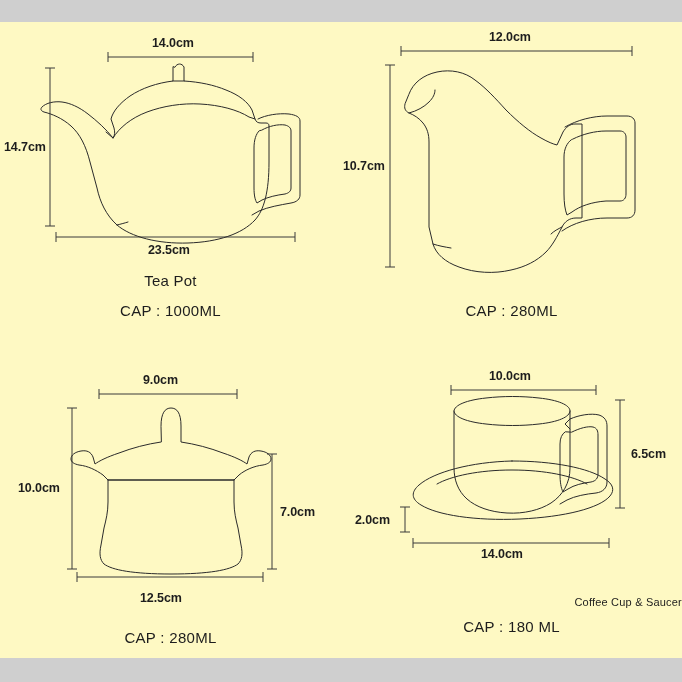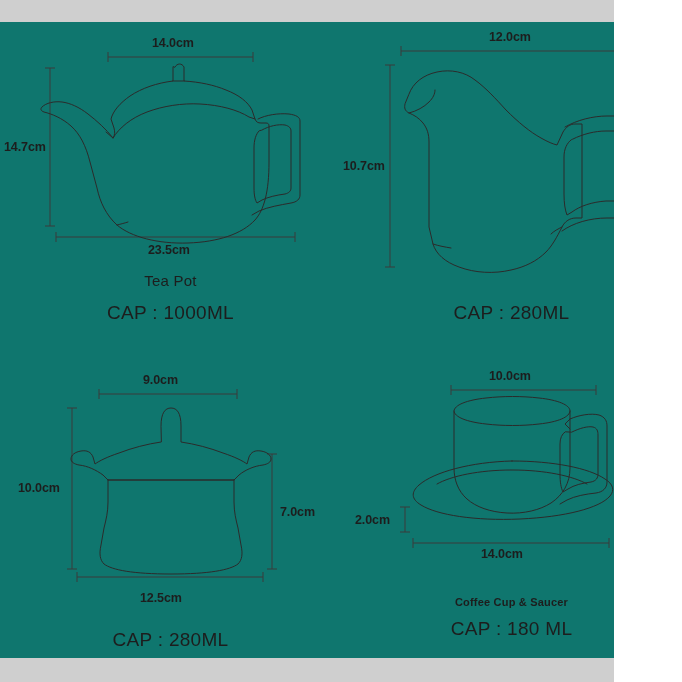--- a/index.html
+++ b/index.html
@@ -2,23 +2,23 @@
 <html><head>
 <meta charset="utf-8">
 <style>
   html, body {
     margin: 0;
     padding: 0;
     background: #ffffff;
   }
   #page {
     position: relative;
-    width: 614px;
+    width: 682px;
     height: 682px;
-    background: #0f766e;
+    background: #fef9c3;
     overflow: hidden;
     font-family: "Liberation Sans", sans-serif;
     color: #1d1d1d;
   }
   .band {
     position: absolute;
     left: 0;
     width: 682px;
     background: #cfcfcf;
   }
@@ -61,23 +61,23 @@
     position: absolute;
     width: 341px;
     text-align: center;
     white-space: nowrap;
   }
   .cap-title {
     font-size: 15px;
     font-weight: 400;
     letter-spacing: 0.2px;
   }
-  .cap-title.small { font-size: 11px; font-weight: 700; }
+  .cap-title.small { font-size: 11px; font-weight: 400; text-align: right; }
   .cap-sub {
-    font-size: 19px;
+    font-size: 15px;
     font-weight: 400;
     letter-spacing: 0.3px;
   }
 
   .dimlabel {
     position: absolute;
     font-size: 12.5px;
     font-weight: 700;
     color: #1d1d1d;
     white-space: nowrap;

